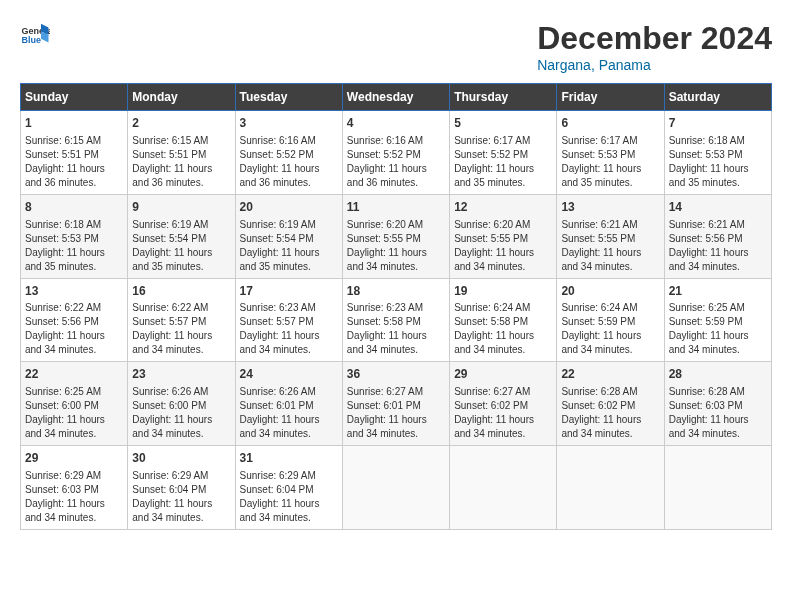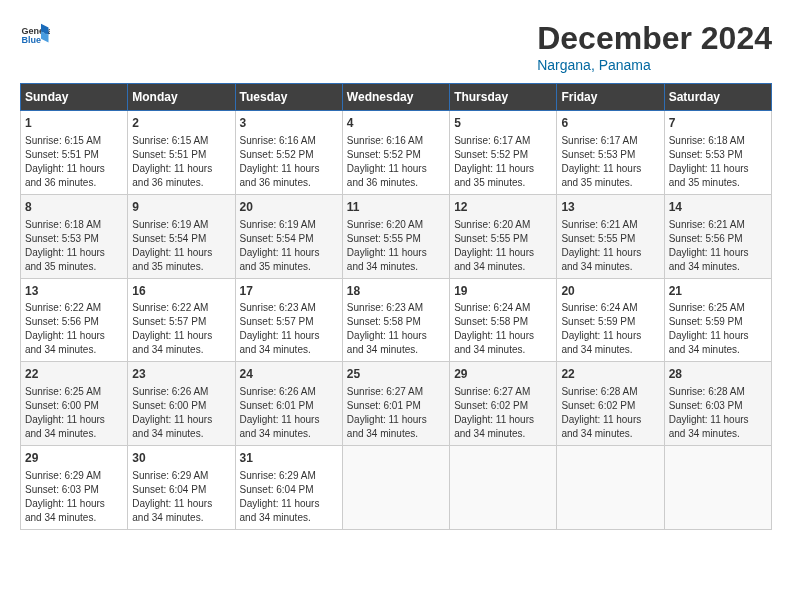--- a/index.html
+++ b/index.html
@@ -209,21 +209,21 @@
       </td>
         <td>
         <span class="day-num">23</span>
         <span class="day-info">Sunrise: 6:26 AM<br>Sunset: 6:00 PM<br>Daylight: 11 hours and 34 minutes.</span>
       </td>
         <td>
         <span class="day-num">24</span>
         <span class="day-info">Sunrise: 6:26 AM<br>Sunset: 6:01 PM<br>Daylight: 11 hours and 34 minutes.</span>
       </td>
         <td>
-        <span class="day-num">25</span>
+        <span class="day-num">36</span>
         <span class="day-info">Sunrise: 6:27 AM<br>Sunset: 6:01 PM<br>Daylight: 11 hours and 34 minutes.</span>
       </td>
         <td>
         <span class="day-num">29</span>
         <span class="day-info">Sunrise: 6:27 AM<br>Sunset: 6:02 PM<br>Daylight: 11 hours and 34 minutes.</span>
       </td>
         <td>
         <span class="day-num">22</span>
         <span class="day-info">Sunrise: 6:28 AM<br>Sunset: 6:02 PM<br>Daylight: 11 hours and 34 minutes.</span>
       </td>

